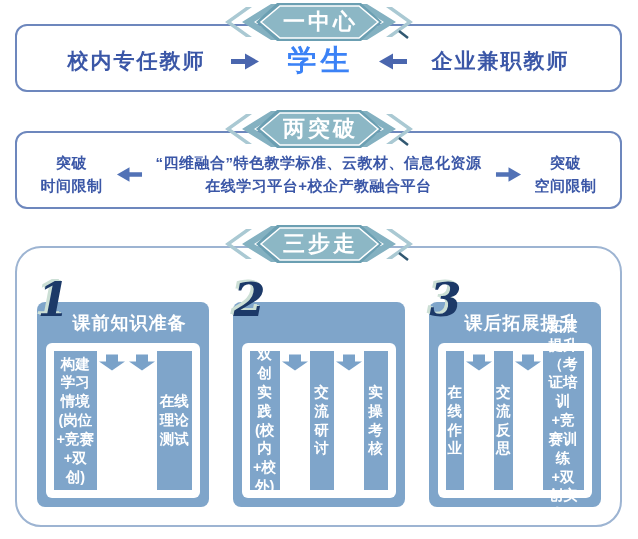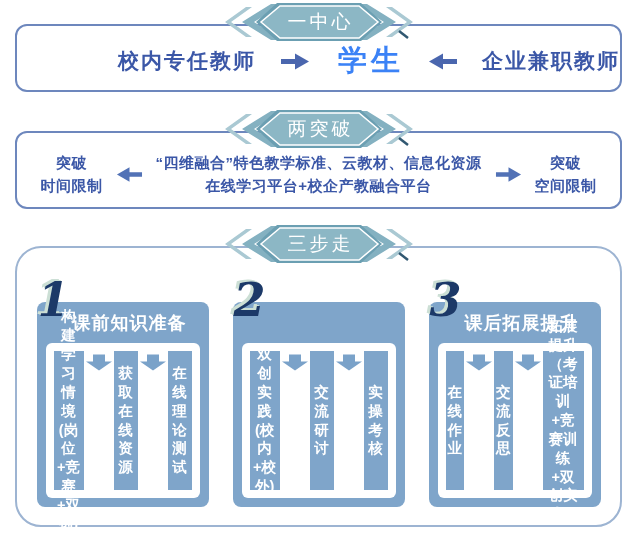--- a/index.html
+++ b/index.html
@@ -13,26 +13,26 @@
   .panel2{top:131px;height:78px;}
   .panel3{top:246px;height:281px;border-color:#9db4d2;border-radius:26px;}
 
   
   .ribbon{position:absolute;left:50%;transform:translateX(-50%);width:192px;height:38px;z-index:6;}
   .ribbon1{top:3px;}
   .ribbon2{top:110px;}
   .ribbon3{top:225px;}
   .ribbon svg{position:absolute;left:0;top:0;width:100%;height:100%;}
   .ribbon-label{position:absolute;left:0;top:0;right:0;bottom:0;display:flex;align-items:center;
-      justify-content:center;color:#ffffff;font-weight:normal;font-size:19px;letter-spacing:3px;
+      justify-content:center;color:#ffffff;font-weight:bold;font-size:22px;letter-spacing:3px;
       padding-bottom:1px;text-indent:3px;}
 
   
   .row1{position:absolute;left:0;top:0;right:0;bottom:0;display:flex;align-items:center;
-        justify-content:flex-end;gap:24px;color:#3b57a7;font-weight:bold;padding-top:6px;}
+        justify-content:center;gap:24px;color:#3b57a7;font-weight:bold;padding-top:6px;}
   .row1 .side{font-size:21px;letter-spacing:2px;}
   .row1 .center{font-size:29px;letter-spacing:4px;color:#3b82f6;text-indent:4px;}
   .h-arrow{display:block;width:30px;height:19px;}
 
   
   .row2{position:absolute;left:0;top:0;right:0;bottom:0;display:flex;align-items:center;
         justify-content:center;gap:13px;color:#3b57a7;font-weight:bold;text-align:center;
         font-size:15px;line-height:1.55;padding-top:8px;}
   .row2 .mid{letter-spacing:0.5px;}
   .row2 .h-arrow{width:27px;height:17px;}
@@ -132,21 +132,20 @@
 
       <div class="col">
         <span class="col-num">1</span>
         <div class="col-head">课前知识准备</div>
         <div class="col-body">
           <div class="step">构建学习情境
 (岗位+竞赛+双创)</div>
           <svg class="d-arrow" viewBox="0 0 30 17" aria-hidden="true">
             <path d="M9 0.5 H21 V7.5 H28 L15 16.5 L2 7.5 H9 Z" fill="#7aa2c9"></path>
           </svg>
-          <div class="step">获取在线资源</div>
           <svg class="d-arrow" viewBox="0 0 30 17" aria-hidden="true">
             <path d="M9 0.5 H21 V7.5 H28 L15 16.5 L2 7.5 H9 Z" fill="#7aa2c9"></path>
           </svg>
           <div class="step">在线理论测试</div>
         </div>
       </div>
 
       <div class="col">
         <span class="col-num">2</span>
         <div class="col-body">

